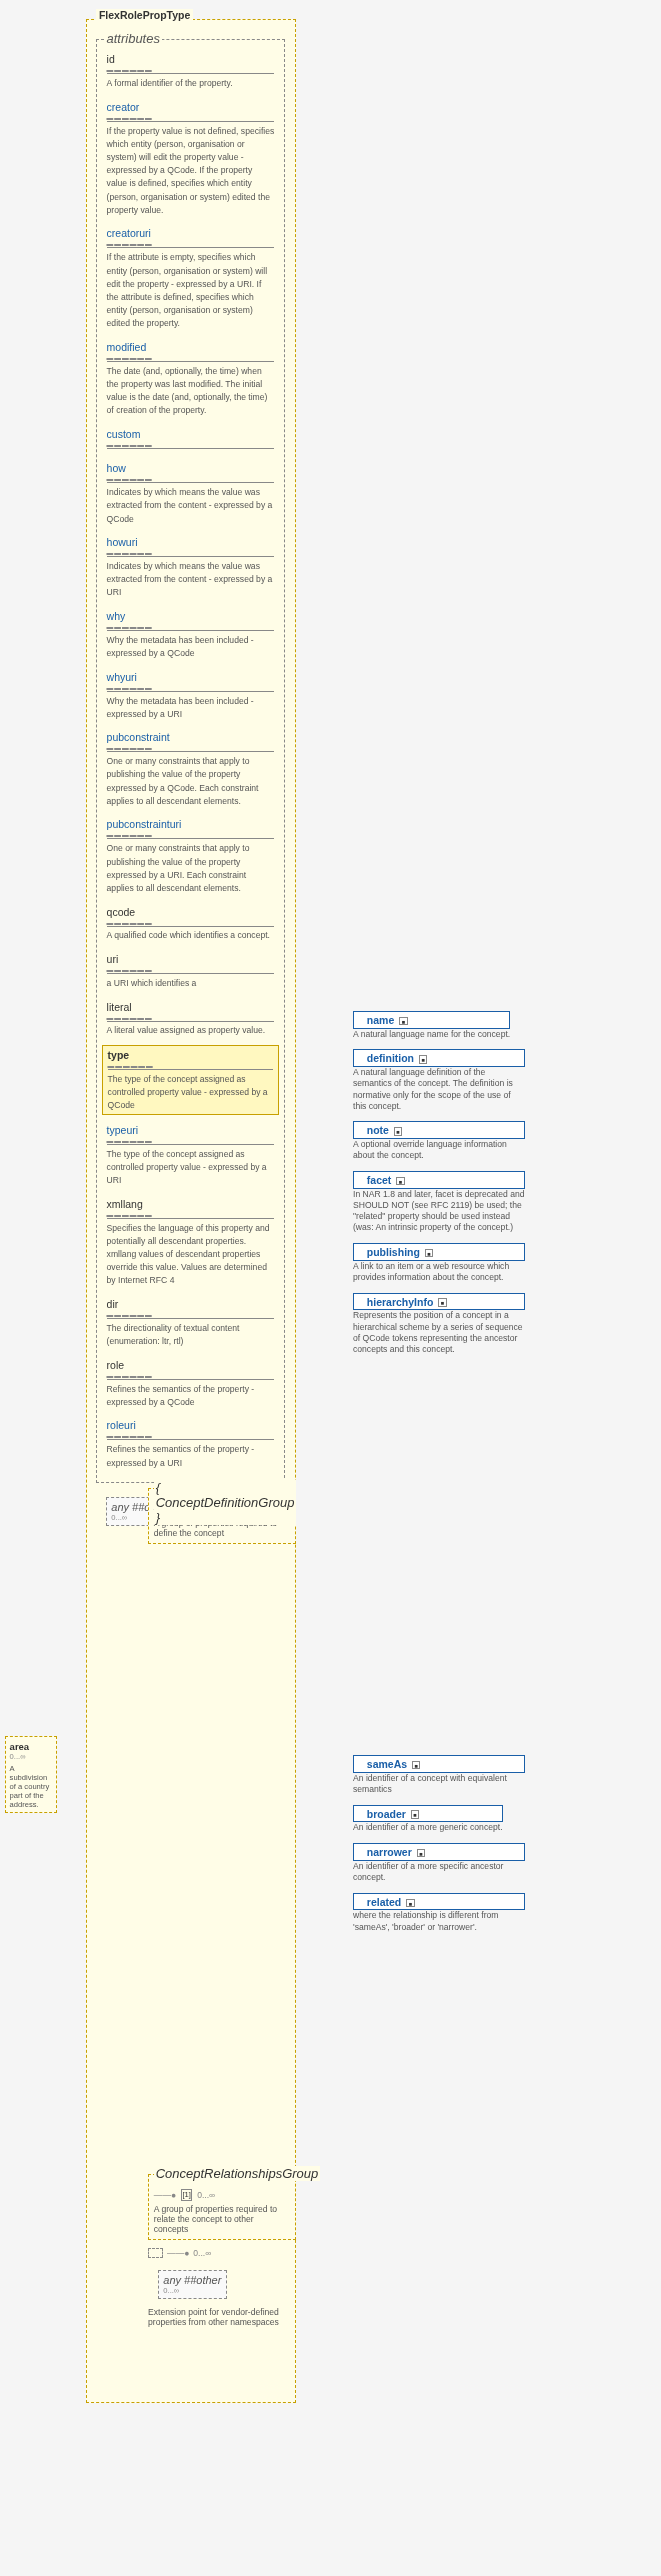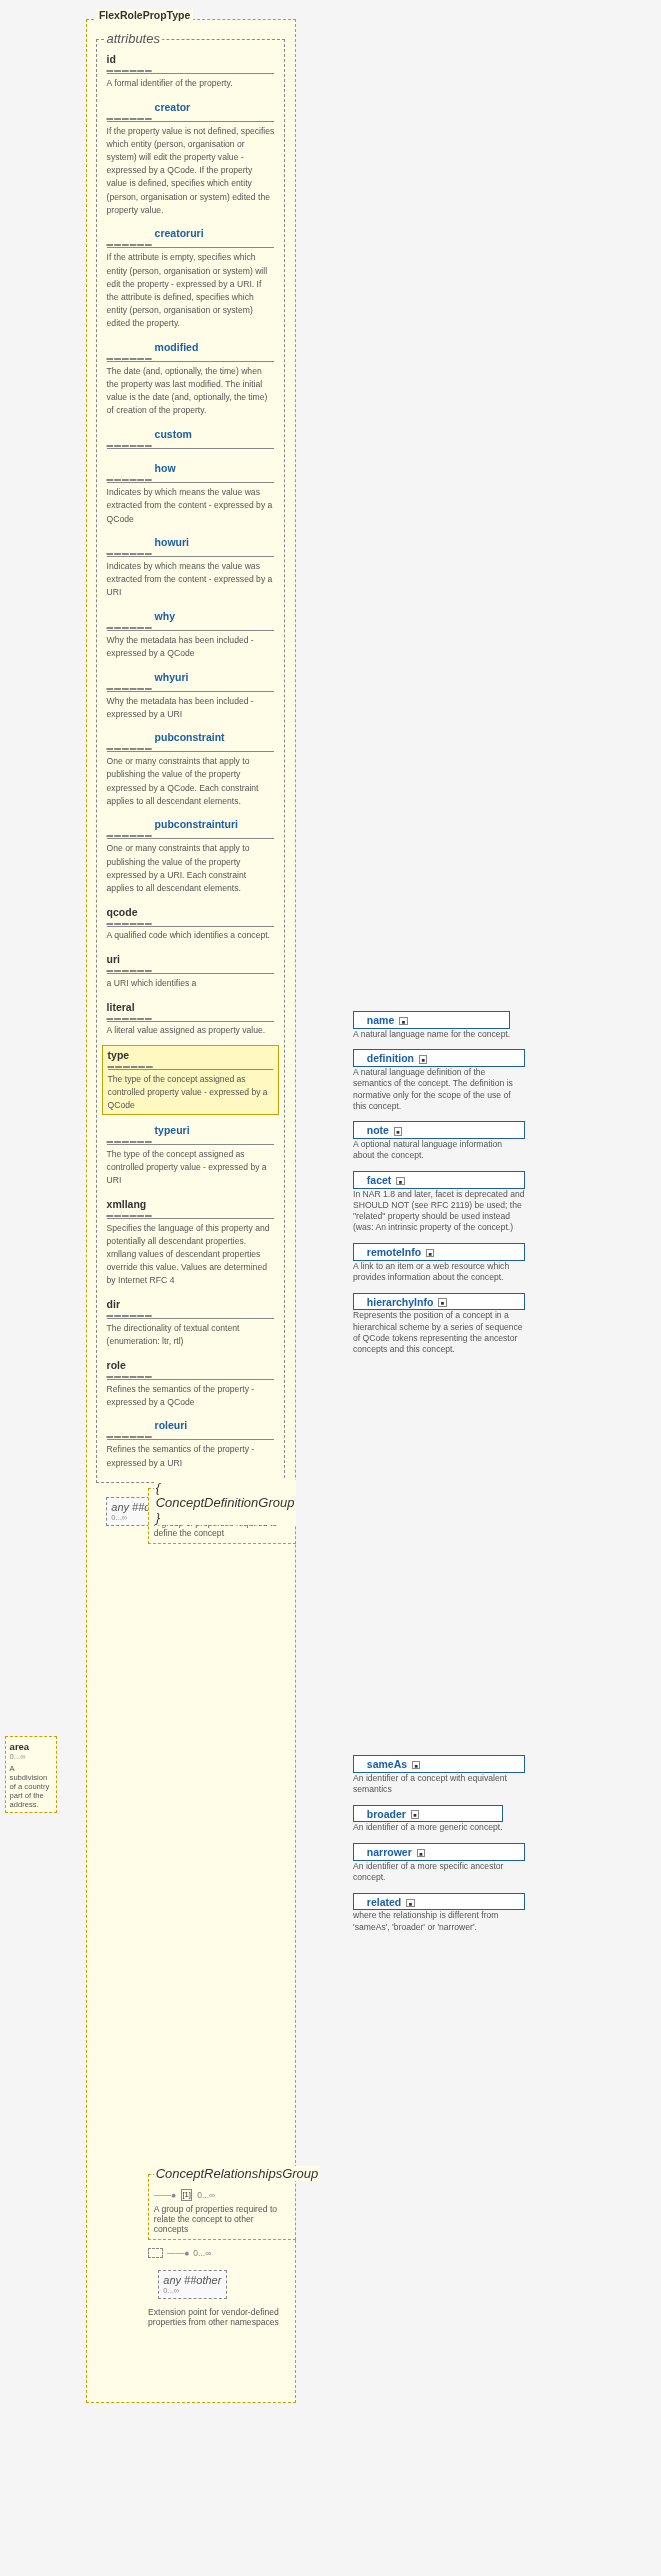--- a/index.html
+++ b/index.html
@@ -59,30 +59,29 @@
       color: #555;
       padding: 0 1.9px;
     }
 
     .attribute-item {
       margin: 5.7px 0;
       padding: 2.9px 4.8px;
     }
 
     .attr-name {
-      font-weight: bold;
+      font-weight: normal;
       font-size: 10.5px;
       color: #333;
       display: block;
     }
 
     .attr-name.has-link {
       color: #1a5fa8;
       text-decoration: none;
-      margin-left: 48px;
     }
 
     .attr-underline {
       border-bottom: 1px solid #888;
       margin: 1px 0 1.9px 0;
       width: 100%;
       display: block;
       font-size: 6.7px;
       color: #888;
       letter-spacing: 1px;
@@ -393,38 +392,38 @@
         <div class="right-item-desc">A natural language definition of the semantics of the concept. The definition is normative only for the scope of the use of this concept.</div>
       </div>
     </div>
 
     <div class="right-item">
       <div>
         <div class="right-item-box">
           <span class="right-item-name">note</span>
           <span class="right-item-icon">■</span>
         </div>
-        <div class="right-item-desc">A optional natural language information about the concept.</div>
+        <div class="right-item-desc">A optional override language information about the concept.</div>
       </div>
     </div>
 
     <div class="right-item">
       <div>
         <div class="right-item-box">
           <span class="right-item-name">facet</span>
           <span class="right-item-icon">■</span>
         </div>
         <div class="right-item-desc">In NAR 1.8 and later, facet is deprecated and SHOULD NOT (see RFC 2119) be used; the "related" property should be used instead (was: An intrinsic property of the concept.)</div>
       </div>
     </div>
 
     <div class="right-item">
       <div>
         <div class="right-item-box">
-          <span class="right-item-name">remoteInfo</span>
+          <span class="right-item-name">publishing</span>
           <span class="right-item-icon">■</span>
         </div>
         <div class="right-item-desc">A link to an item or a web resource which provides information about the concept.</div>
       </div>
     </div>
 
     <div class="right-item">
       <div>
         <div class="right-item-box">
           <span class="right-item-name">hierarchyInfo</span>

